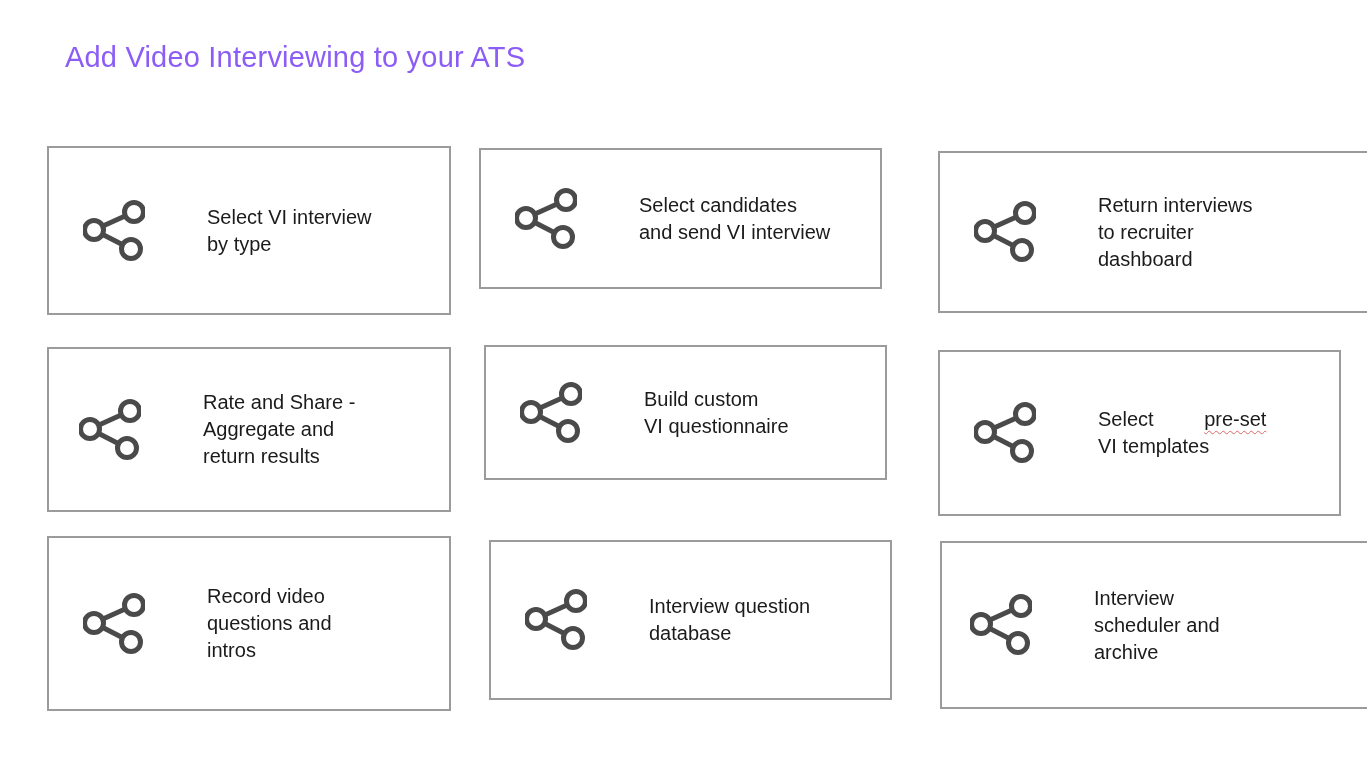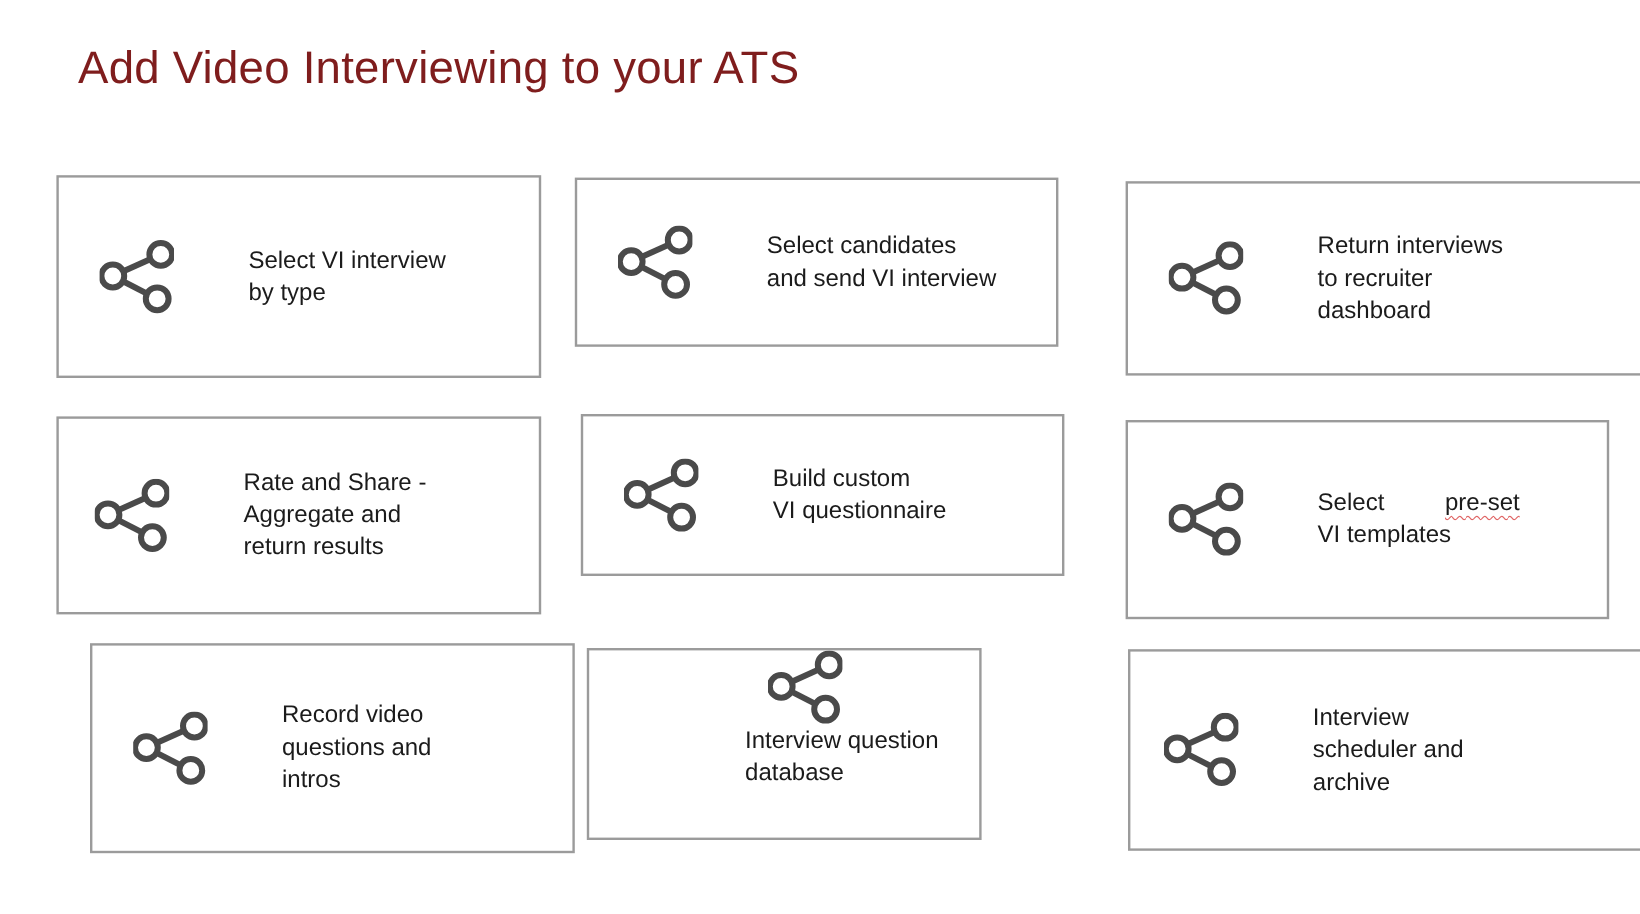--- a/index.html
+++ b/index.html
@@ -14,23 +14,23 @@
     overflow: hidden;
     font-family: "Liberation Sans", "DejaVu Sans", sans-serif;
     color: #1b1b1b;
   }
   .titles {
     position: absolute;
     left: 65px;
     top: 36px;
   }
   .title-line {
-    font-size: 38px;
+    font-size: 29px;
     line-height: 42px;
-    color: #7f1d1d;
+    color: #8b5cf6;
     letter-spacing: 0.2px;
     white-space: nowrap;
   }
   .box {
     position: absolute;
     background: #ffffff;
     border: 2px solid #9b9b9b;
     box-sizing: border-box;
     display: flex;
     align-items: center;
@@ -65,22 +65,22 @@
     text-underline-offset: 4px;
     margin-left: 45px;
   }
   
   .b1 { left: 47px;  top: 146px; width: 404px; height: 169px; }
   .b2 { left: 479px; top: 148px; width: 403px; height: 141px; }
   .b3 { left: 938px; top: 151px; width: 435px; height: 162px; }
   .b4 { left: 47px;  top: 347px; width: 404px; height: 165px; padding-left: 30px; }
   .b5 { left: 484px; top: 345px; width: 403px; height: 135px; }
   .b6 { left: 938px; top: 350px; width: 403px; height: 166px; }
-  .b7 { left: 47px;  top: 536px; width: 404px; height: 175px; margin-left: 28px; }
-  .b8 { left: 489px; top: 540px; width: 329px; height: 160px; flex-direction: column; }
+  .b7 { left: 47px;  top: 536px; width: 404px; height: 175px; }
+  .b8 { left: 489px; top: 540px; width: 403px; height: 160px; }
   .b9 { left: 940px; top: 541px; width: 485px; height: 168px; padding-left: 28px; }
 </style>
 </head>
 <body>
 
 <div class="titles">
   <div class="title-line">Add Video Interviewing to your ATS</div>
 </div>
 
 <div class="box b1">

